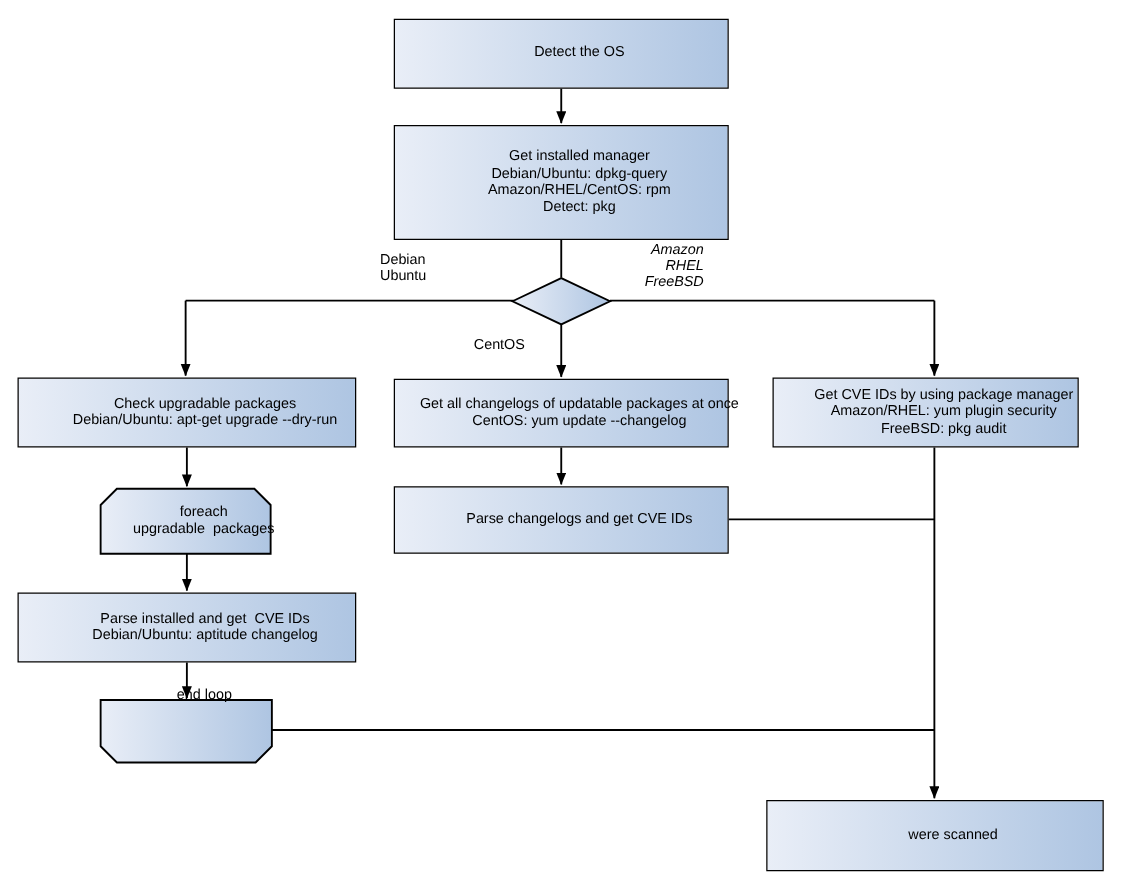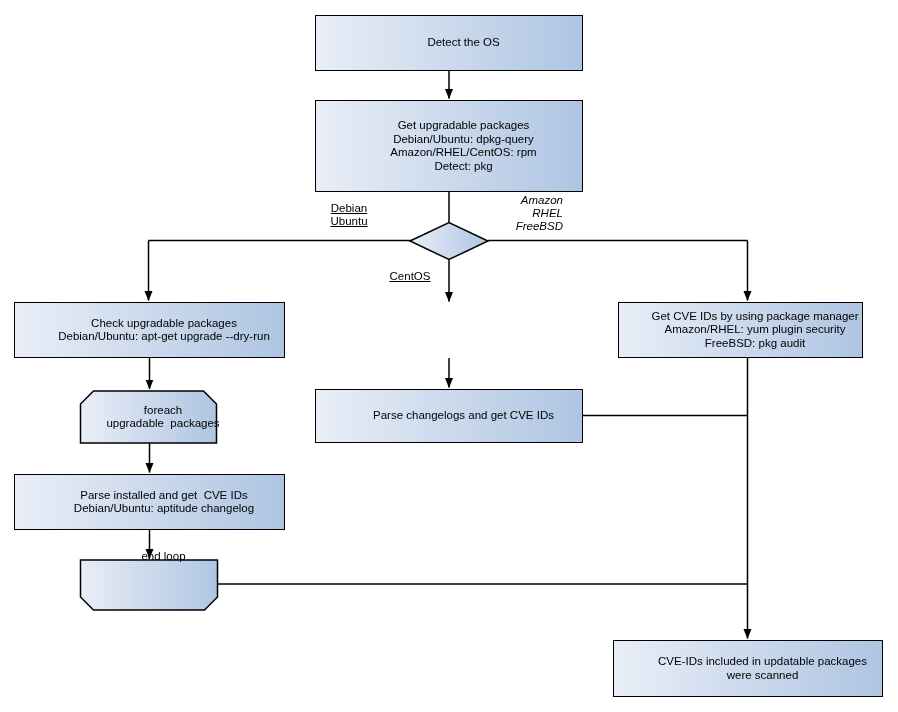--- a/index.html
+++ b/index.html
@@ -38,21 +38,21 @@
     font-size:11.5px;
     line-height:13.5px;
     white-space:pre;
   }
   .edge-label{
     position:absolute;
     font-size:11.5px;
     line-height:13px;
   }
   .edge-label .line{font-size:11.5px;line-height:13px;}
-  .align-right{text-align:center;text-decoration:underline;}
+  .align-right{text-align:left;}
   .align-center{text-align:right;font-style:italic;}
 </style>
 </head>
 <body>
 
 <div class="canvas">
 
   <svg class="edge-layer" width="898" height="712" viewBox="0 0 898 712">
     <defs>
       <linearGradient id="nodeGrad" x1="0" y1="0" x2="1" y2="0">
@@ -84,21 +84,21 @@
     <path class="shape" d="M93.5,391 H203.5 L216.5,404 V443 H80.5 V404 Z" fill="url(#nodeGrad)"></path>
 
     <path class="shape" d="M80.5,560 H217.5 V597 L204.5,610 H93.5 L80.5,597 Z" fill="url(#nodeGrad)"></path>
   </svg>
 
   <div class="node rect" style="left:315px;top:15px;width:268px;height:56px">
     <div class="line">Detect the OS</div>
   </div>
 
   <div class="node rect" style="left:315px;top:100px;width:268px;height:92px">
-    <div class="line">Get upgradable packages</div>
+    <div class="line">Get installed manager</div>
     <div class="line">Debian/Ubuntu: dpkg-query</div>
     <div class="line">Amazon/RHEL/CentOS: rpm</div>
     <div class="line">Detect: pkg</div>
   </div>
 
   <div class="node rect" style="left:14px;top:302px;width:271px;height:56px">
     <div class="line">Check upgradable packages</div>
     <div class="line">Debian/Ubuntu: apt-get upgrade --dry-run</div>
   </div>
 
@@ -109,33 +109,36 @@
 
   <div class="node rect" style="left:14px;top:474px;width:271px;height:56px">
     <div class="line">Parse installed and get  CVE IDs</div>
     <div class="line">Debian/Ubuntu: aptitude changelog</div>
   </div>
 
   <div class="node" style="left:80px;top:532px;width:138px;height:50px">
     <div class="line">end loop</div>
   </div>
 
+  <div class="node rect" style="left:315px;top:303px;width:268px;height:55px">
+    <div class="line">Get all changelogs of updatable packages at once</div>
+    <div class="line">CentOS: yum update --changelog</div>
+  </div>
 
   <div class="node rect" style="left:315px;top:389px;width:268px;height:54px">
     <div class="line">Parse changelogs and get CVE IDs</div>
   </div>
 
   <div class="node rect" style="left:618px;top:302px;width:245px;height:56px">
     <div class="line">Get CVE IDs by using package manager</div>
     <div class="line">Amazon/RHEL: yum plugin security</div>
     <div class="line">FreeBSD: pkg audit</div>
   </div>
 
   <div class="node rect" style="left:613px;top:640px;width:270px;height:57px">
-    <div class="line">CVE-IDs included in updatable packages</div>
     <div class="line">were scanned</div>
   </div>
 
   <div class="edge-label align-right" style="left:304px;top:202px;width:90px">
     <div class="line">Debian</div>
     <div class="line">Ubuntu</div>
   </div>
 
   <div class="edge-label align-center" style="left:483px;top:194px;width:80px">
     <div class="line">Amazon</div>

